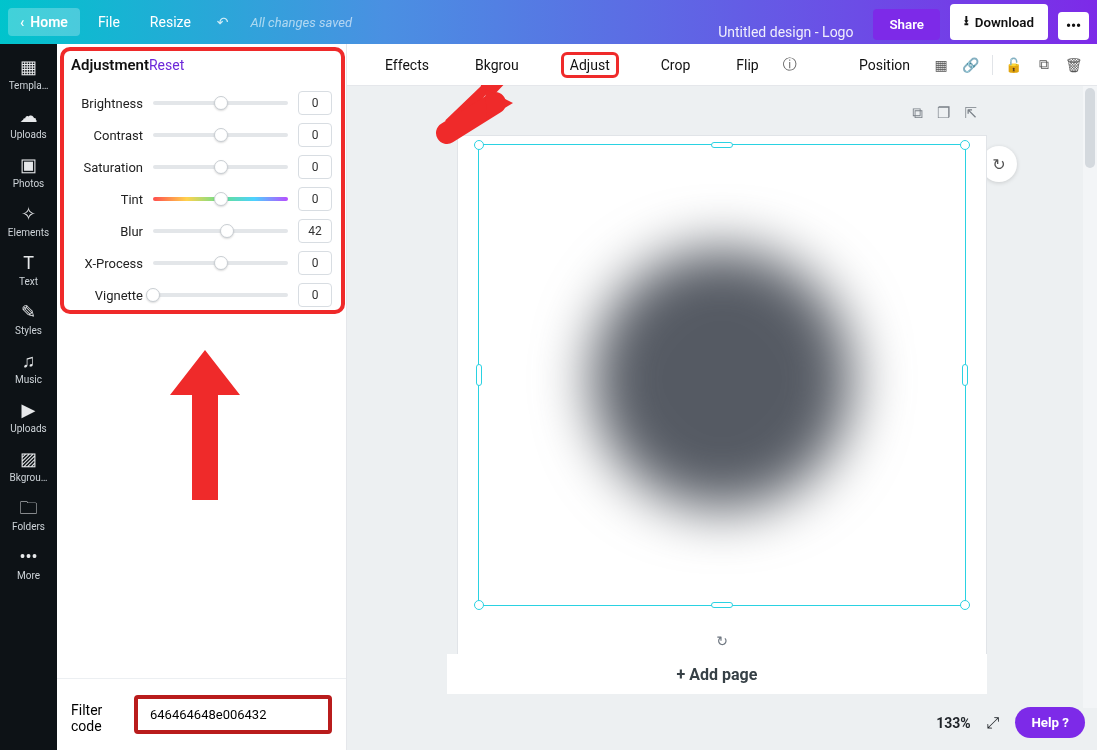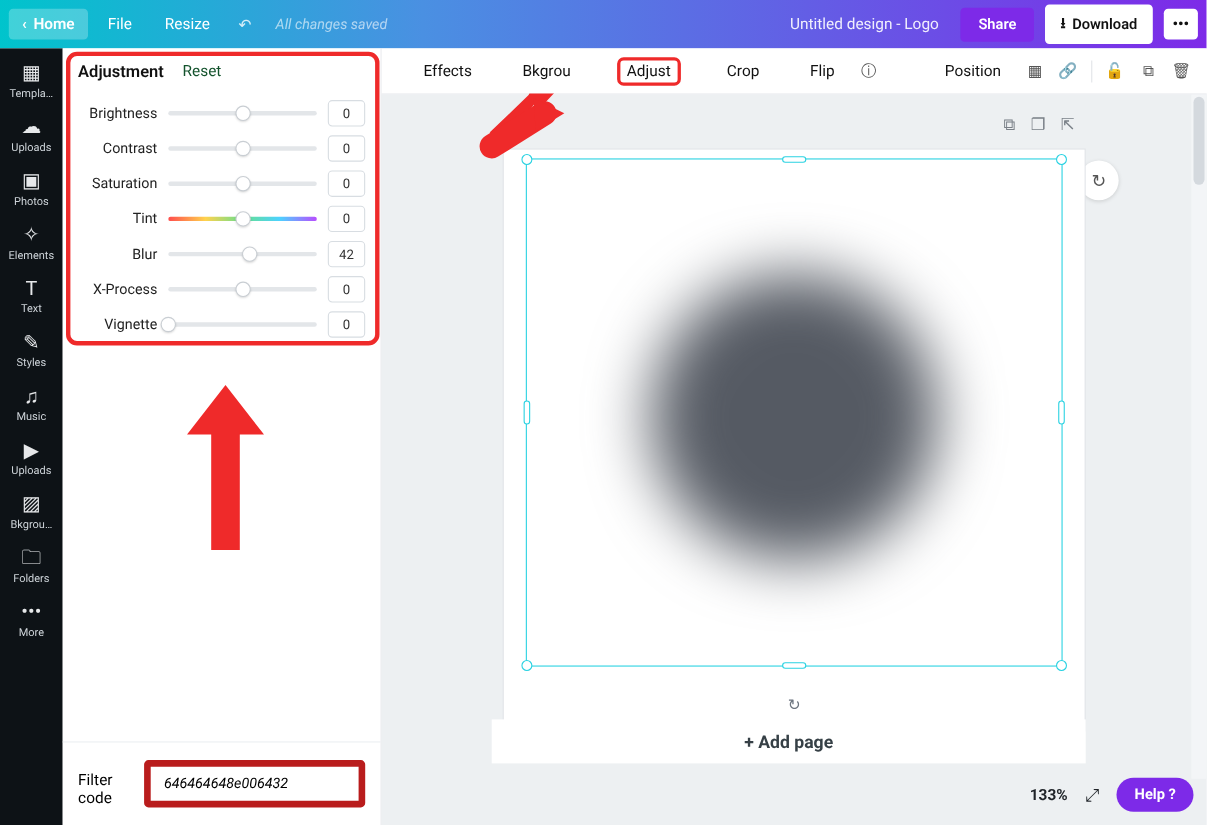--- a/index.html
+++ b/index.html
@@ -10,21 +10,21 @@
     height: 44px;
     background: linear-gradient(90deg, #00c4cc 0%, #4a90e2 35%, #7d2ae8 100%);
     display: flex; align-items: center; color: #fff; font-size: 14px;
     padding: 0 8px;
   }
   .topbar .left { display: flex; align-items: center; gap: 6px; }
   .top-btn { padding: 6px 12px; border-radius: 4px; cursor: pointer; display:flex; align-items:center; gap:6px;}
   .top-btn.home { background: rgba(255,255,255,0.25); font-weight: 600; }
   .top-undo { padding: 6px 8px; opacity: 0.8; }
   .saved { font-style: italic; opacity: 0.6; margin-left: 8px; font-size: 13px; }
-  .topbar .right { margin-left: auto; display: flex; align-items: center; gap: 10px; }
+  .topbar .right { margin-left: auto; display: flex; align-items: flex-end; gap: 10px; }
   .doc-title { color: rgba(255,255,255,0.9); font-size: 14px; margin-right: 10px;}
   .share-btn { background: #7d2ae8; color:#fff; padding: 8px 16px; border-radius:4px; font-weight:600; cursor:pointer; border:none;}
   .download-btn { background:#fff; color:#111; padding: 7px 14px; border-radius:4px; font-weight:600; cursor:pointer; border:none; display:flex; align-items:center; gap:6px;}
   .more-top { background:#fff; color:#111; padding:6px 8px; border-radius:4px; cursor:pointer; font-weight:700; }
 
   
   .rail {
     position: absolute; left:0; top:44px; bottom:0; width:57px;
     background:#0d1216; color:#bfc6cc; display:flex; flex-direction:column; align-items:center;
     padding-top:6px; font-size:10px;
@@ -49,21 +49,21 @@
   .panel {
     position:absolute; left:57px; top:44px; width:290px; bottom:0;
     background:#fff; border-right:1px solid #e5e7eb;
     display:flex; flex-direction:column;
   }
   .panel-head {
     display:flex; align-items:center;
     padding:12px 14px 10px 14px; font-size:15px;
   }
   .panel-head .title { font-weight:600; color:#111; }
-  .panel-head .reset { color:#14532d; font-size:14px; cursor:pointer;margin-left:17px; }
+  .panel-head .reset { color:#6d28d9; font-size:14px; cursor:pointer; }
   .panel-highlight {
     position:absolute; left:60px; top:47px; width:285px; height:267px;
     border:4px solid #ef2a2a; border-radius:10px; pointer-events:none;
   }
   .sliders { padding:4px 14px 10px 14px; }
   .row { display:flex; align-items:center; height:30px; margin-bottom:2px; }
   .row label { width:82px; text-align:right; font-size:13px; color:#222; padding-right:10px;}
   .track {
     flex:1; height:4px; background:#e3e6e9; border-radius:2px; position:relative; margin-right:10px;
   }
@@ -75,21 +75,21 @@
   .track .fill { position:absolute; top:0; bottom:0; background:#7d2ae8; border-radius:2px; }
   .valbox {
     width:34px; height:24px; border:1px solid #d8dde2; border-radius:4px; font-size:12px;
     display:flex; align-items:center; justify-content:center; color:#333; background:#fff;
   }
   .panel-footer {
     margin-top:auto; border-top:1px solid #eceff2; padding:16px 14px;
     display:flex; align-items:flex-end; gap:10px; font-size:14px;
   }
   .panel-footer input {
-    flex:1; border:6px solid #b91c1c; border-radius:4px; padding:8px 12px; font-size:13px;font-style:italic;
+    flex:1; border:4px solid #b91c1c; border-radius:4px; padding:8px 12px; font-size:13px;
   }
 
   
   .workspace {
     position:absolute; left:347px; right:0; top:86px; bottom:0;
     background:#edf0f2; overflow:hidden;
   }
   .page-tools {
     position:absolute; top:18px; right:120px; display:flex; gap:14px; color:#7a8088;
   }

